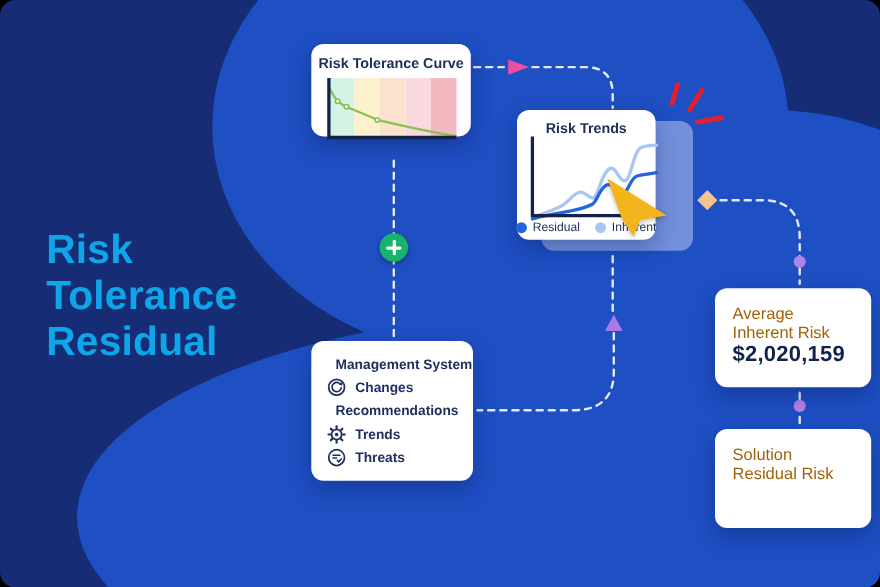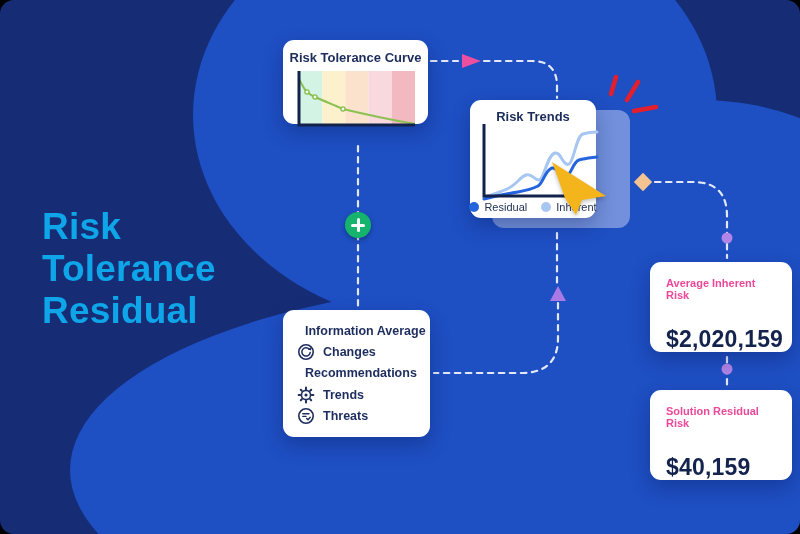--- a/index.html
+++ b/index.html
@@ -23,22 +23,22 @@
   .legend-item{display:flex;align-items:center;gap:5px;color:#223158;font-size:11px;font-weight:400;}
   .legend-dot{width:10px;height:10px;border-radius:50%;display:inline-block;}
   .cursor-svg{left:544px;top:155px;filter:drop-shadow(0 2px 2px rgba(0,0,0,.25));}
   
   .list-card{left:283px;top:310px;width:147px;height:127px;padding:10px 0;box-sizing:border-box;display:flex;flex-direction:column;justify-content:space-around;}
   .list-row{display:flex;align-items:center;gap:8px;padding:0 14px;height:20px;}
   .list-label{color:#1d2d5e;font-size:12.5px;font-weight:700;white-space:nowrap;}
   
   .metric-card{left:650px;width:142px;height:90px;padding:15px 16px;box-sizing:border-box;}
   .metric-a{top:262px;} .metric-b{top:390px;}
-  .metric-label{color:#ec4899;font-size:11px;font-weight:700;}
-  .metric-value{color:#13234d;font-size:23px;font-weight:800;margin-top:25px;letter-spacing:.2px;}
+  .metric-label{color:#a16207;font-size:15px;font-weight:400;}
+  .metric-value{color:#13234d;font-size:20px;font-weight:800;margin-top:0;letter-spacing:.2px;}
   .node-plus{left:345px;top:212px;width:26px;height:26px;border-radius:50%;background:#16b36c;box-shadow:0 2px 5px rgba(0,0,0,.3);}
   .node-plus:before,.node-plus:after{content:"";position:absolute;background:#fff;border-radius:2px;}
   .node-plus:before{left:6px;top:11.5px;width:14px;height:3px;}
   .node-plus:after{left:11.5px;top:6px;width:3px;height:14px;}
 </style>
 </head>
 <body>
 
 <div class="stage">
 
@@ -123,21 +123,21 @@
 
   <div class="abs node-plus"></div>
 
   <div class="abs card list-card">
     <div class="list-row">
       <svg width="18" height="18" viewBox="0 0 18 18">
         <circle cx="9" cy="9" r="7.2" fill="none" stroke="#1d2d5e" stroke-width="1.6"></circle>
         <circle cx="9" cy="5.6" r="1.1" fill="#1d2d5e"></circle>
         <rect x="8.2" y="7.6" width="1.6" height="5.4" rx="0.8" fill="#1d2d5e"></rect>
       </svg>
-      <span class="list-label">Information Average</span>
+      <span class="list-label">Management System</span>
     </div>
     <div class="list-row">
       <svg width="18" height="18" viewBox="0 0 18 18">
         <circle cx="9" cy="9" r="7.2" fill="none" stroke="#1d2d5e" stroke-width="1.6"></circle>
         <path d="M12.3,6.2 A4.2,4.2 0 1 0 13.2,9.6" fill="none" stroke="#1d2d5e" stroke-width="1.5" stroke-linecap="round"></path>
         <polygon points="13.8,4.2 14.2,7.6 10.9,6.6" fill="#1d2d5e"></polygon>
       </svg>
       <span class="list-label">Changes</span>
     </div>
     <div class="list-row">
@@ -176,16 +176,15 @@
       <span class="list-label">Threats</span>
     </div>
   </div>
 
   <div class="abs card metric-card metric-a">
     <div class="metric-label">Average Inherent Risk</div>
     <div class="metric-value">$2,020,159</div>
   </div>
   <div class="abs card metric-card metric-b">
     <div class="metric-label">Solution Residual Risk</div>
-    <div class="metric-value">$40,159</div>
   </div>
 
 </div>
 
 </body></html>

